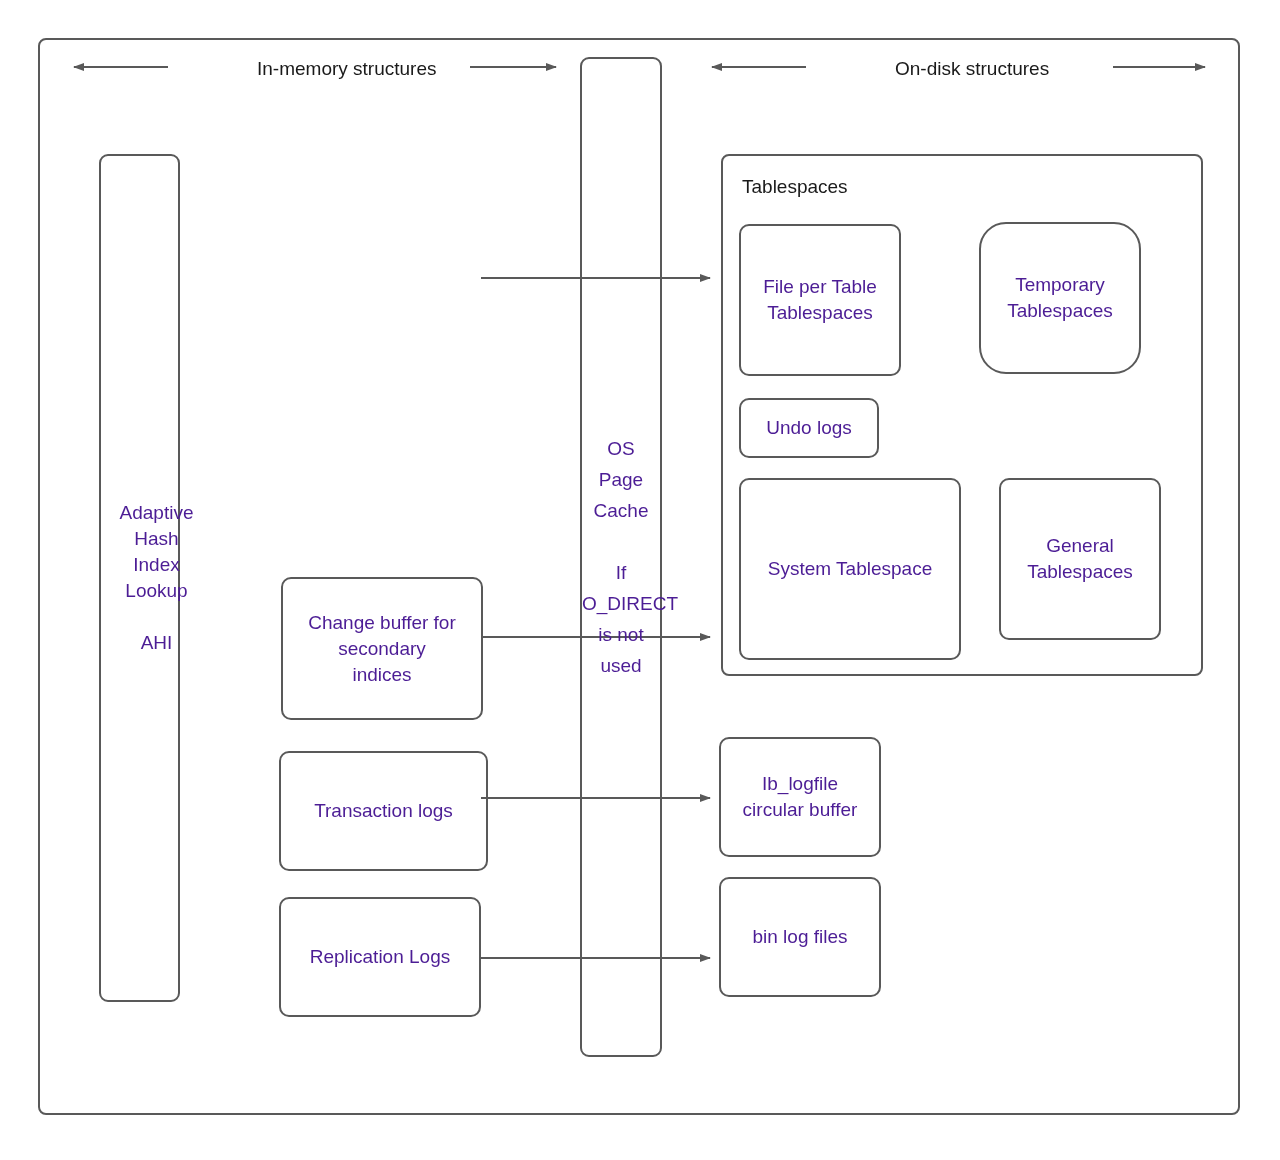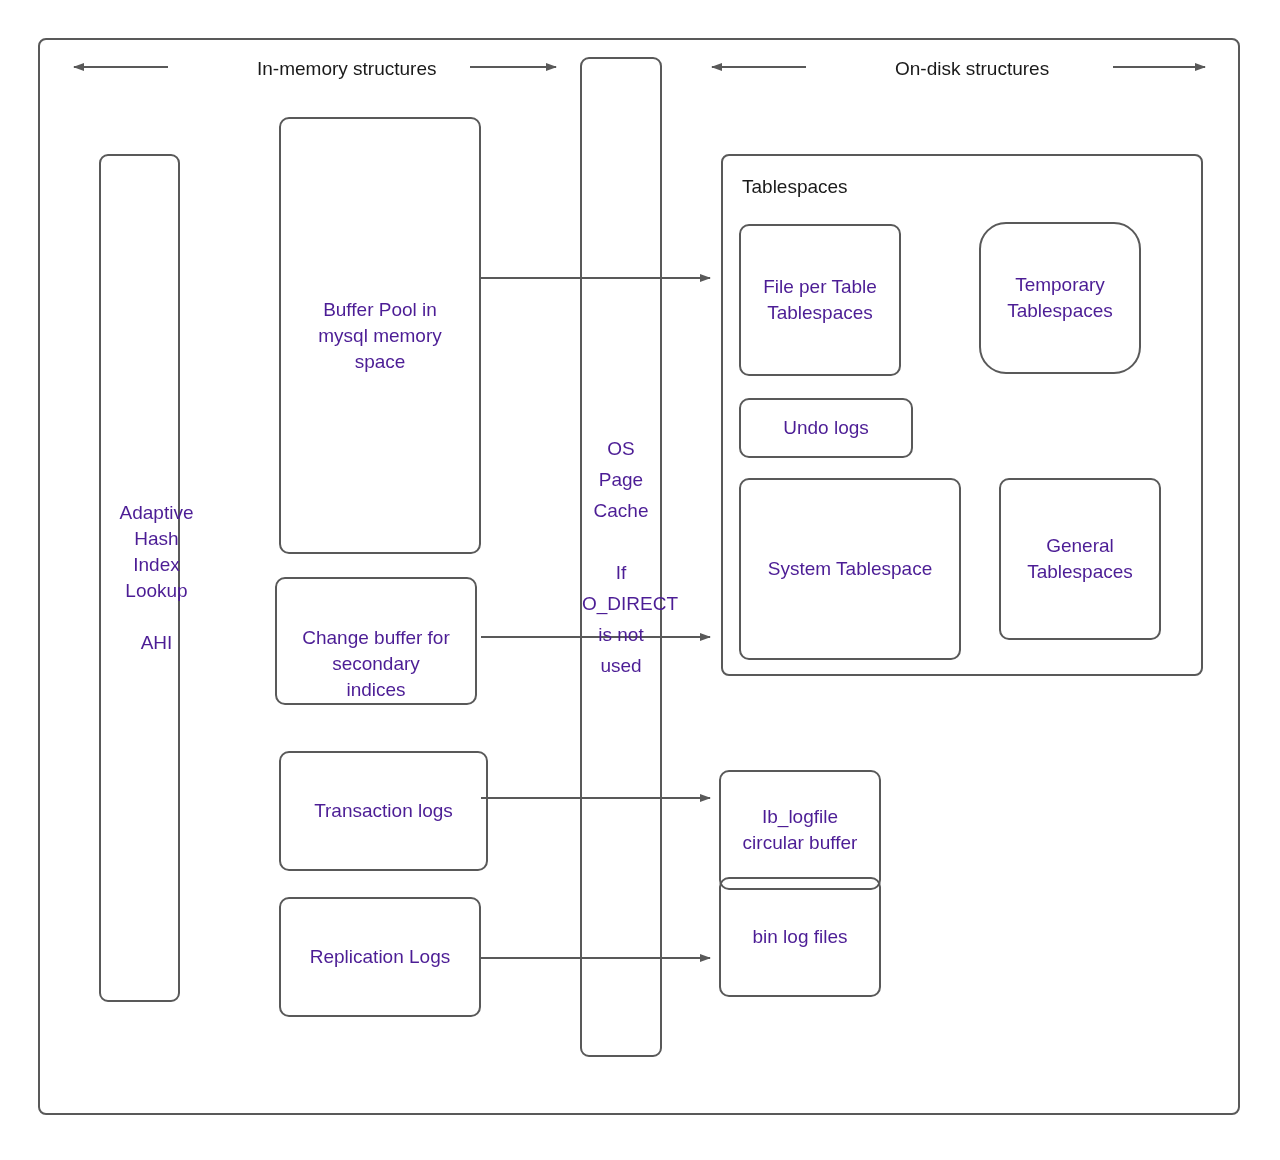--- a/index.html
+++ b/index.html
@@ -60,25 +60,24 @@
   }
   
   #buffer-pool-box {
     left: 279px;
     top: 117px;
     width: 202px;
     height: 437px;
   }
   
   #change-buffer-box {
-    left: 275px;
+    left: 281px;
     top: 577px;
     width: 202px;
-    height: 128px;
-    align-items: flex-end;
+    height: 143px;
   }
   
   #transaction-logs-box {
     left: 279px;
     top: 751px;
     width: 209px;
     height: 120px;
   }
   
   #replication-logs-box {
@@ -127,41 +126,40 @@
   #temporary-tablespaces-box {
     left: 979px;
     top: 222px;
     width: 162px;
     height: 152px;
     border-radius: 27px;
   }
   #undo-logs-box {
     left: 739px;
     top: 398px;
-    width: 174px;
+    width: 140px;
     height: 60px;
   }
   #system-tablespace-box {
     left: 739px;
     top: 478px;
     width: 222px;
     height: 182px;
   }
   #general-tablespaces-box {
     left: 999px;
     top: 478px;
     width: 162px;
     height: 162px;
   }
   #ib-logfile-box {
     left: 719px;
     top: 737px;
     width: 162px;
     height: 120px;
-    margin-top: 33px;
   }
   #bin-log-files-box {
     left: 719px;
     top: 877px;
     width: 162px;
     height: 120px;
   }
   
   #connectors {
     position: absolute;
@@ -218,25 +216,20 @@
 
   <div class="box" id="ahi-box">
     <span class="lbl">Adaptive
 Hash
 Index
 Lookup
 
 AHI</span>
   </div>
 
-  <div class="box" id="buffer-pool-box">
-    <span class="lbl">Buffer Pool in
-mysql memory
-space</span>
-  </div>
 
   <div class="box" id="change-buffer-box">
     <span class="lbl">Change buffer for
 secondary
 indices</span>
   </div>
 
   <div class="box" id="transaction-logs-box">
     <span class="lbl">Transaction logs</span>
   </div>

